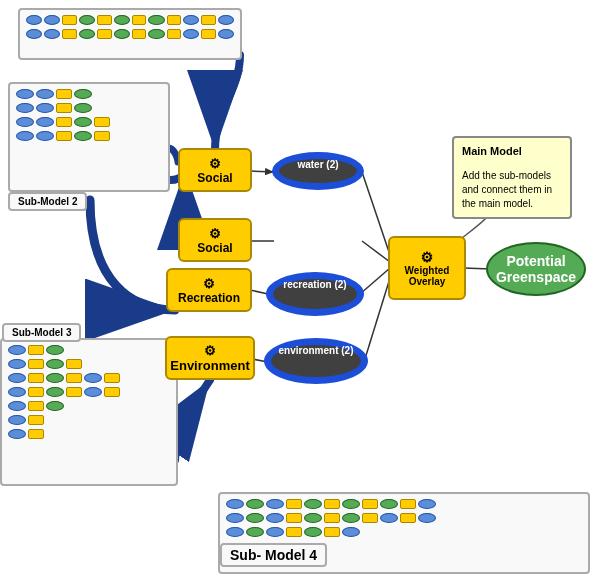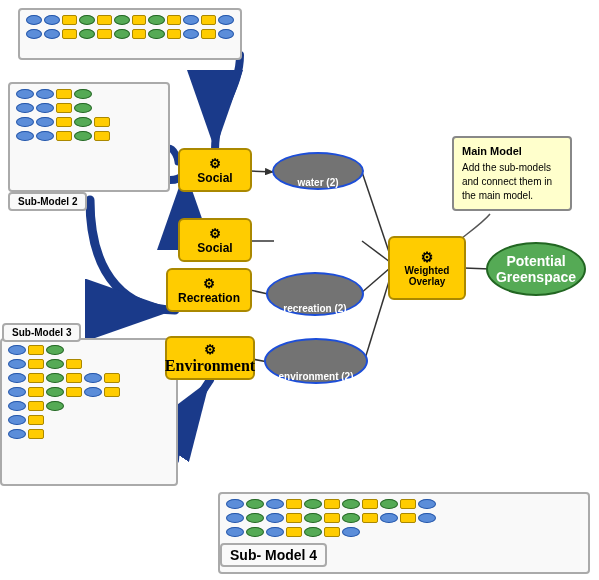--- a/index.html
+++ b/index.html
@@ -67,25 +67,25 @@
       flex-direction: column;
       align-items: center;
       justify-content: center;
       font-weight: bold;
       font-size: 11px;
       text-align: center;
     }
 
     .main-node-oval {
       position: absolute;
-      background: #737373;
-      border: 2px solid #1d4ed8;
+      background: #404040;
+      border: 7px solid #1d4ed8;
       border-radius: 50%;
       display: flex;
-      align-items: flex-end;
+      align-items: flex-start;
       justify-content: center;
       font-weight: bold;
       font-size: 10px;
       color: #fff;
       text-align: center;
     }
 
     .main-node-oval-large {
       position: absolute;
       background: #55aa55;
@@ -122,21 +122,21 @@
       border: 2px solid #888;
       border-radius: 4px;
       padding: 6px 8px;
       font-size: 10px;
       line-height: 1.4;
       max-width: 120px;
     }
     .callout-title {
       font-weight: bold;
       font-size: 11px;
-      margin-bottom: 2px;
+      margin-bottom: 10px;
     }
 
   </style>
 </head>
 <body>
 
 <div class="canvas">
 
   <svg class="bg-svg">
 
@@ -350,21 +350,21 @@
     <span style="font-size:12px; font-weight:bold;">Social</span>
   </div>
 
   <div class="main-node-rect" style="left:166px; top:268px; width:86px; height:44px;">
     <span style="font-size:13px;">⚙</span>
     <span style="font-size:12px; font-weight:bold;">Recreation</span>
   </div>
 
   <div class="main-node-rect" style="left:165px; top:336px; width:90px; height:44px;">
     <span style="font-size:13px;">⚙</span>
-    <span style="font-size:16px; font-weight:bold;font-family:Liberation Serif, serif;">Environment</span>
+    <span style="font-size:13px; font-weight:bold;">Environment</span>
   </div>
 
   <div class="main-node-oval" style="left:272px; top:152px; width:92px; height:38px;">
     <span>water (2)</span>
   </div>
 
 
   <div class="main-node-oval" style="left:266px; top:272px; width:98px; height:44px;">
     <span style="text-align:center;">recreation (2)</span>
   </div>

